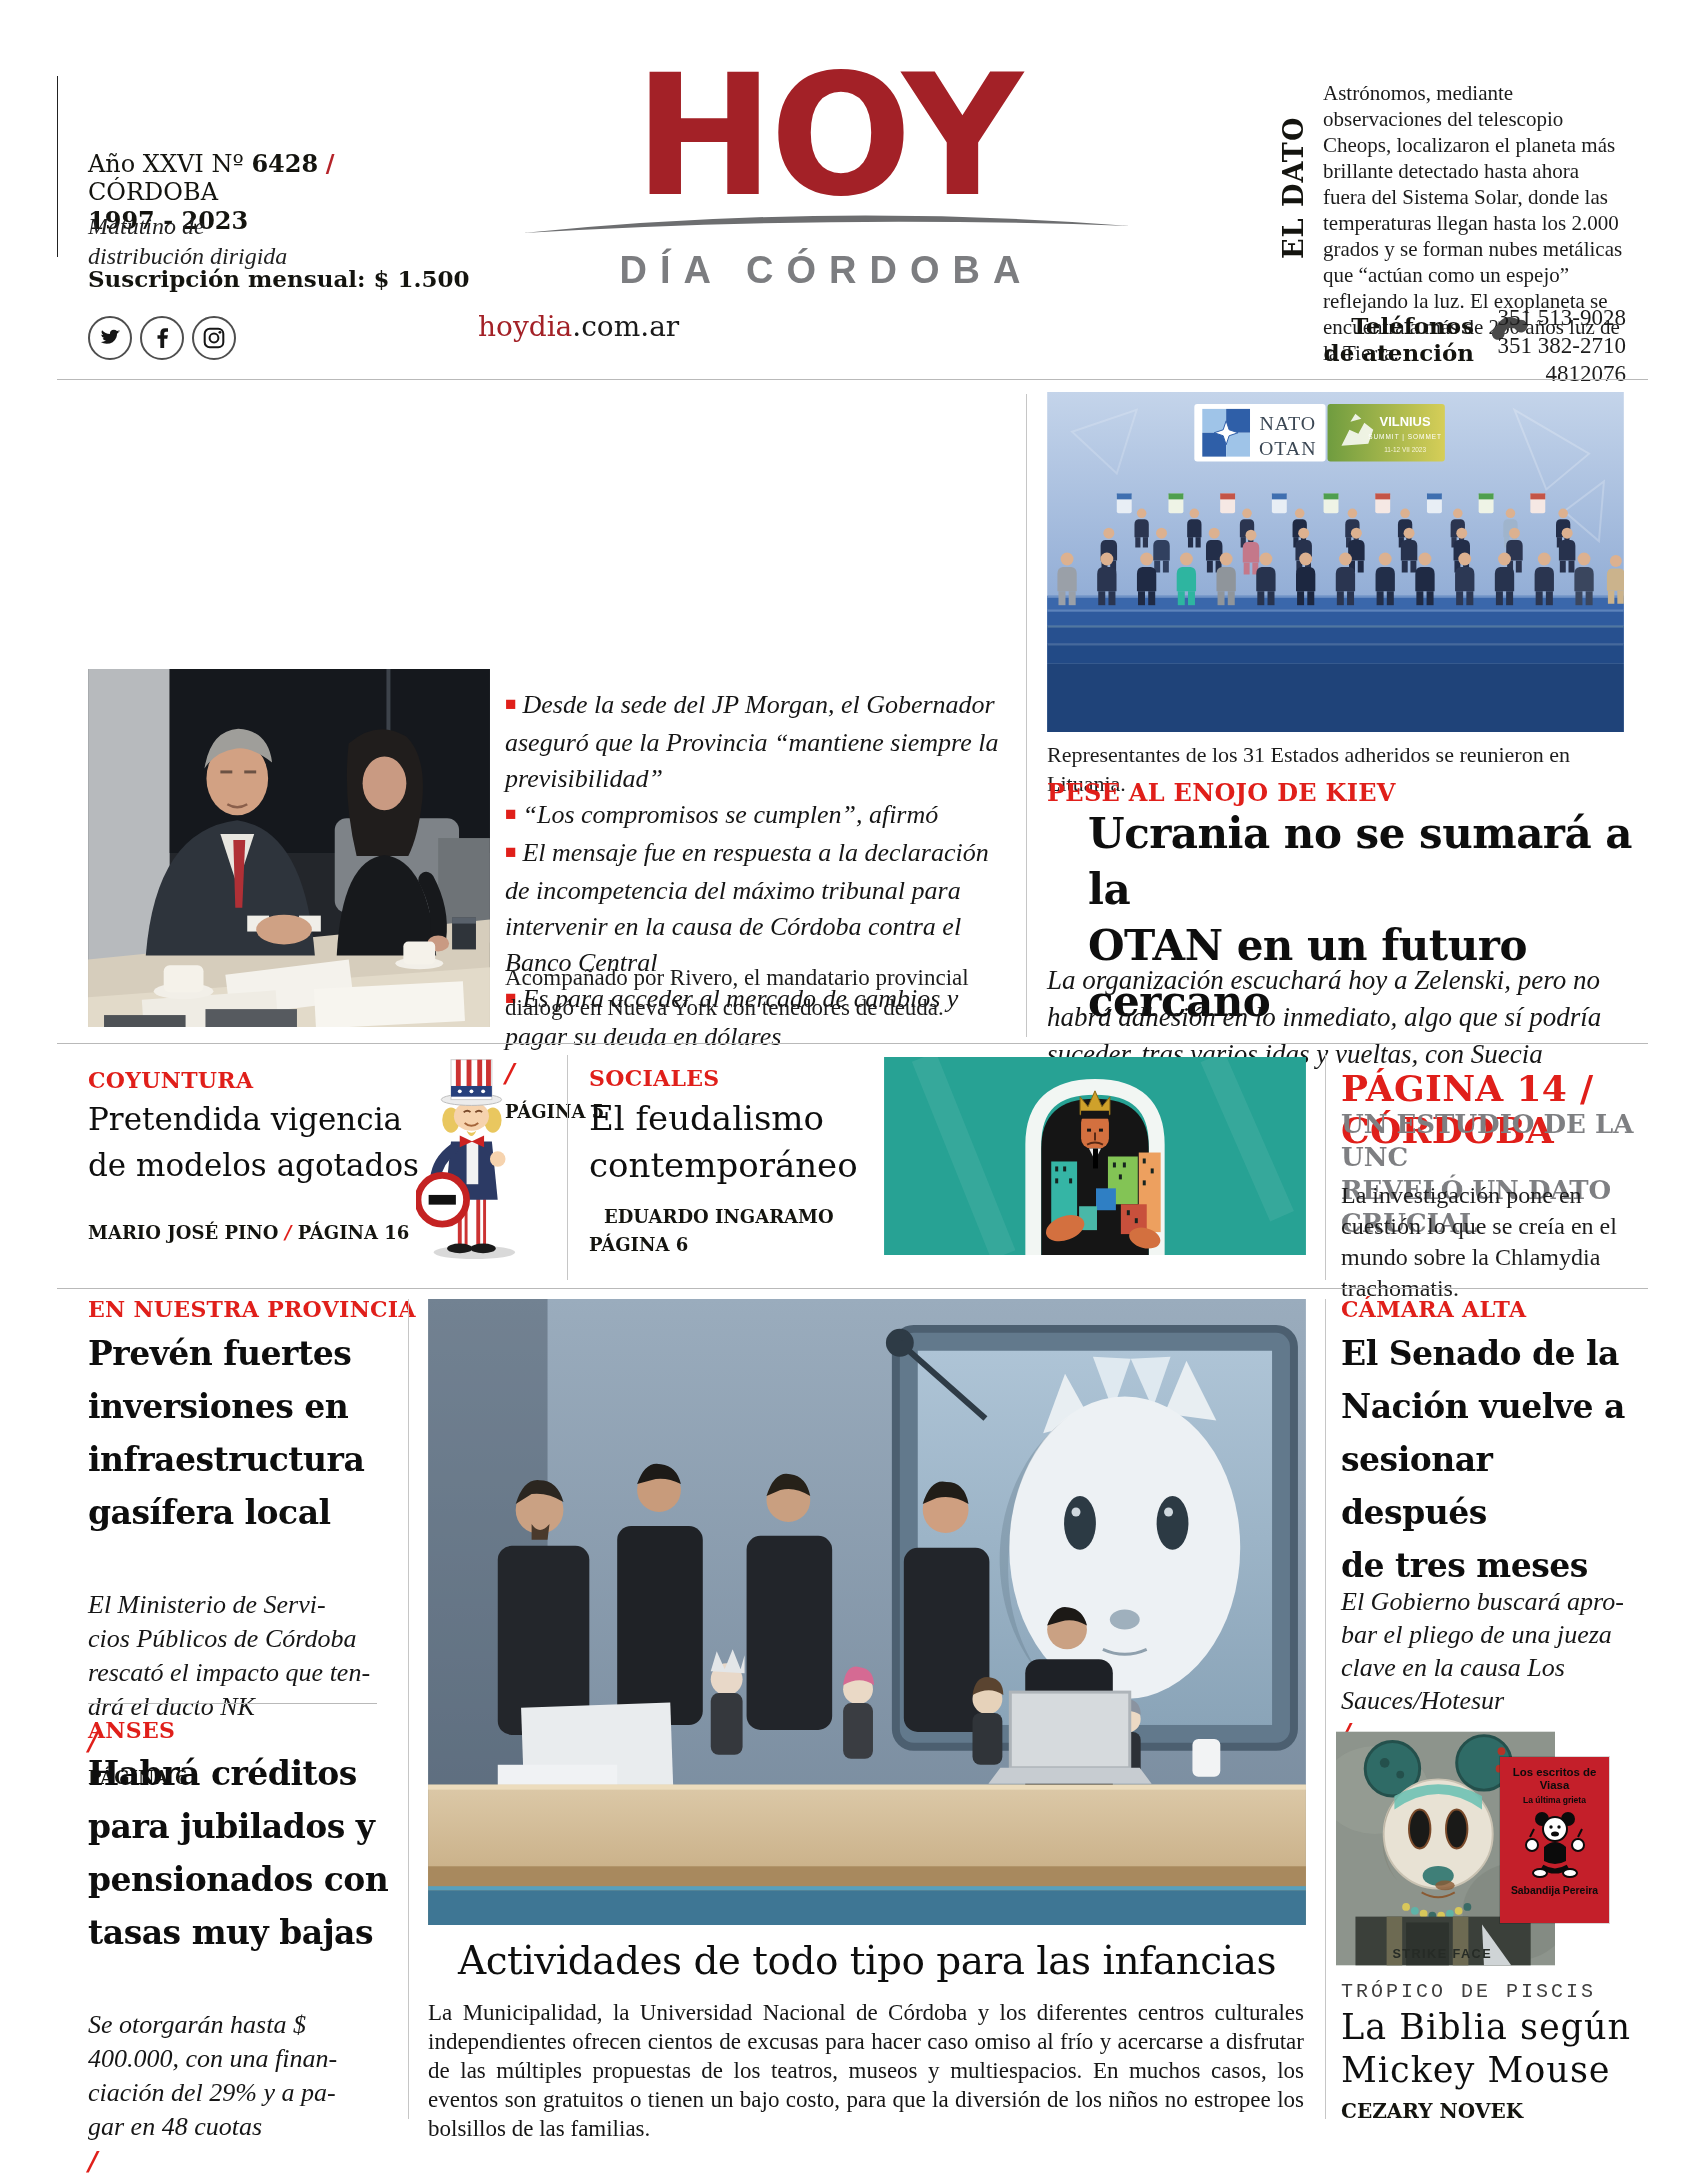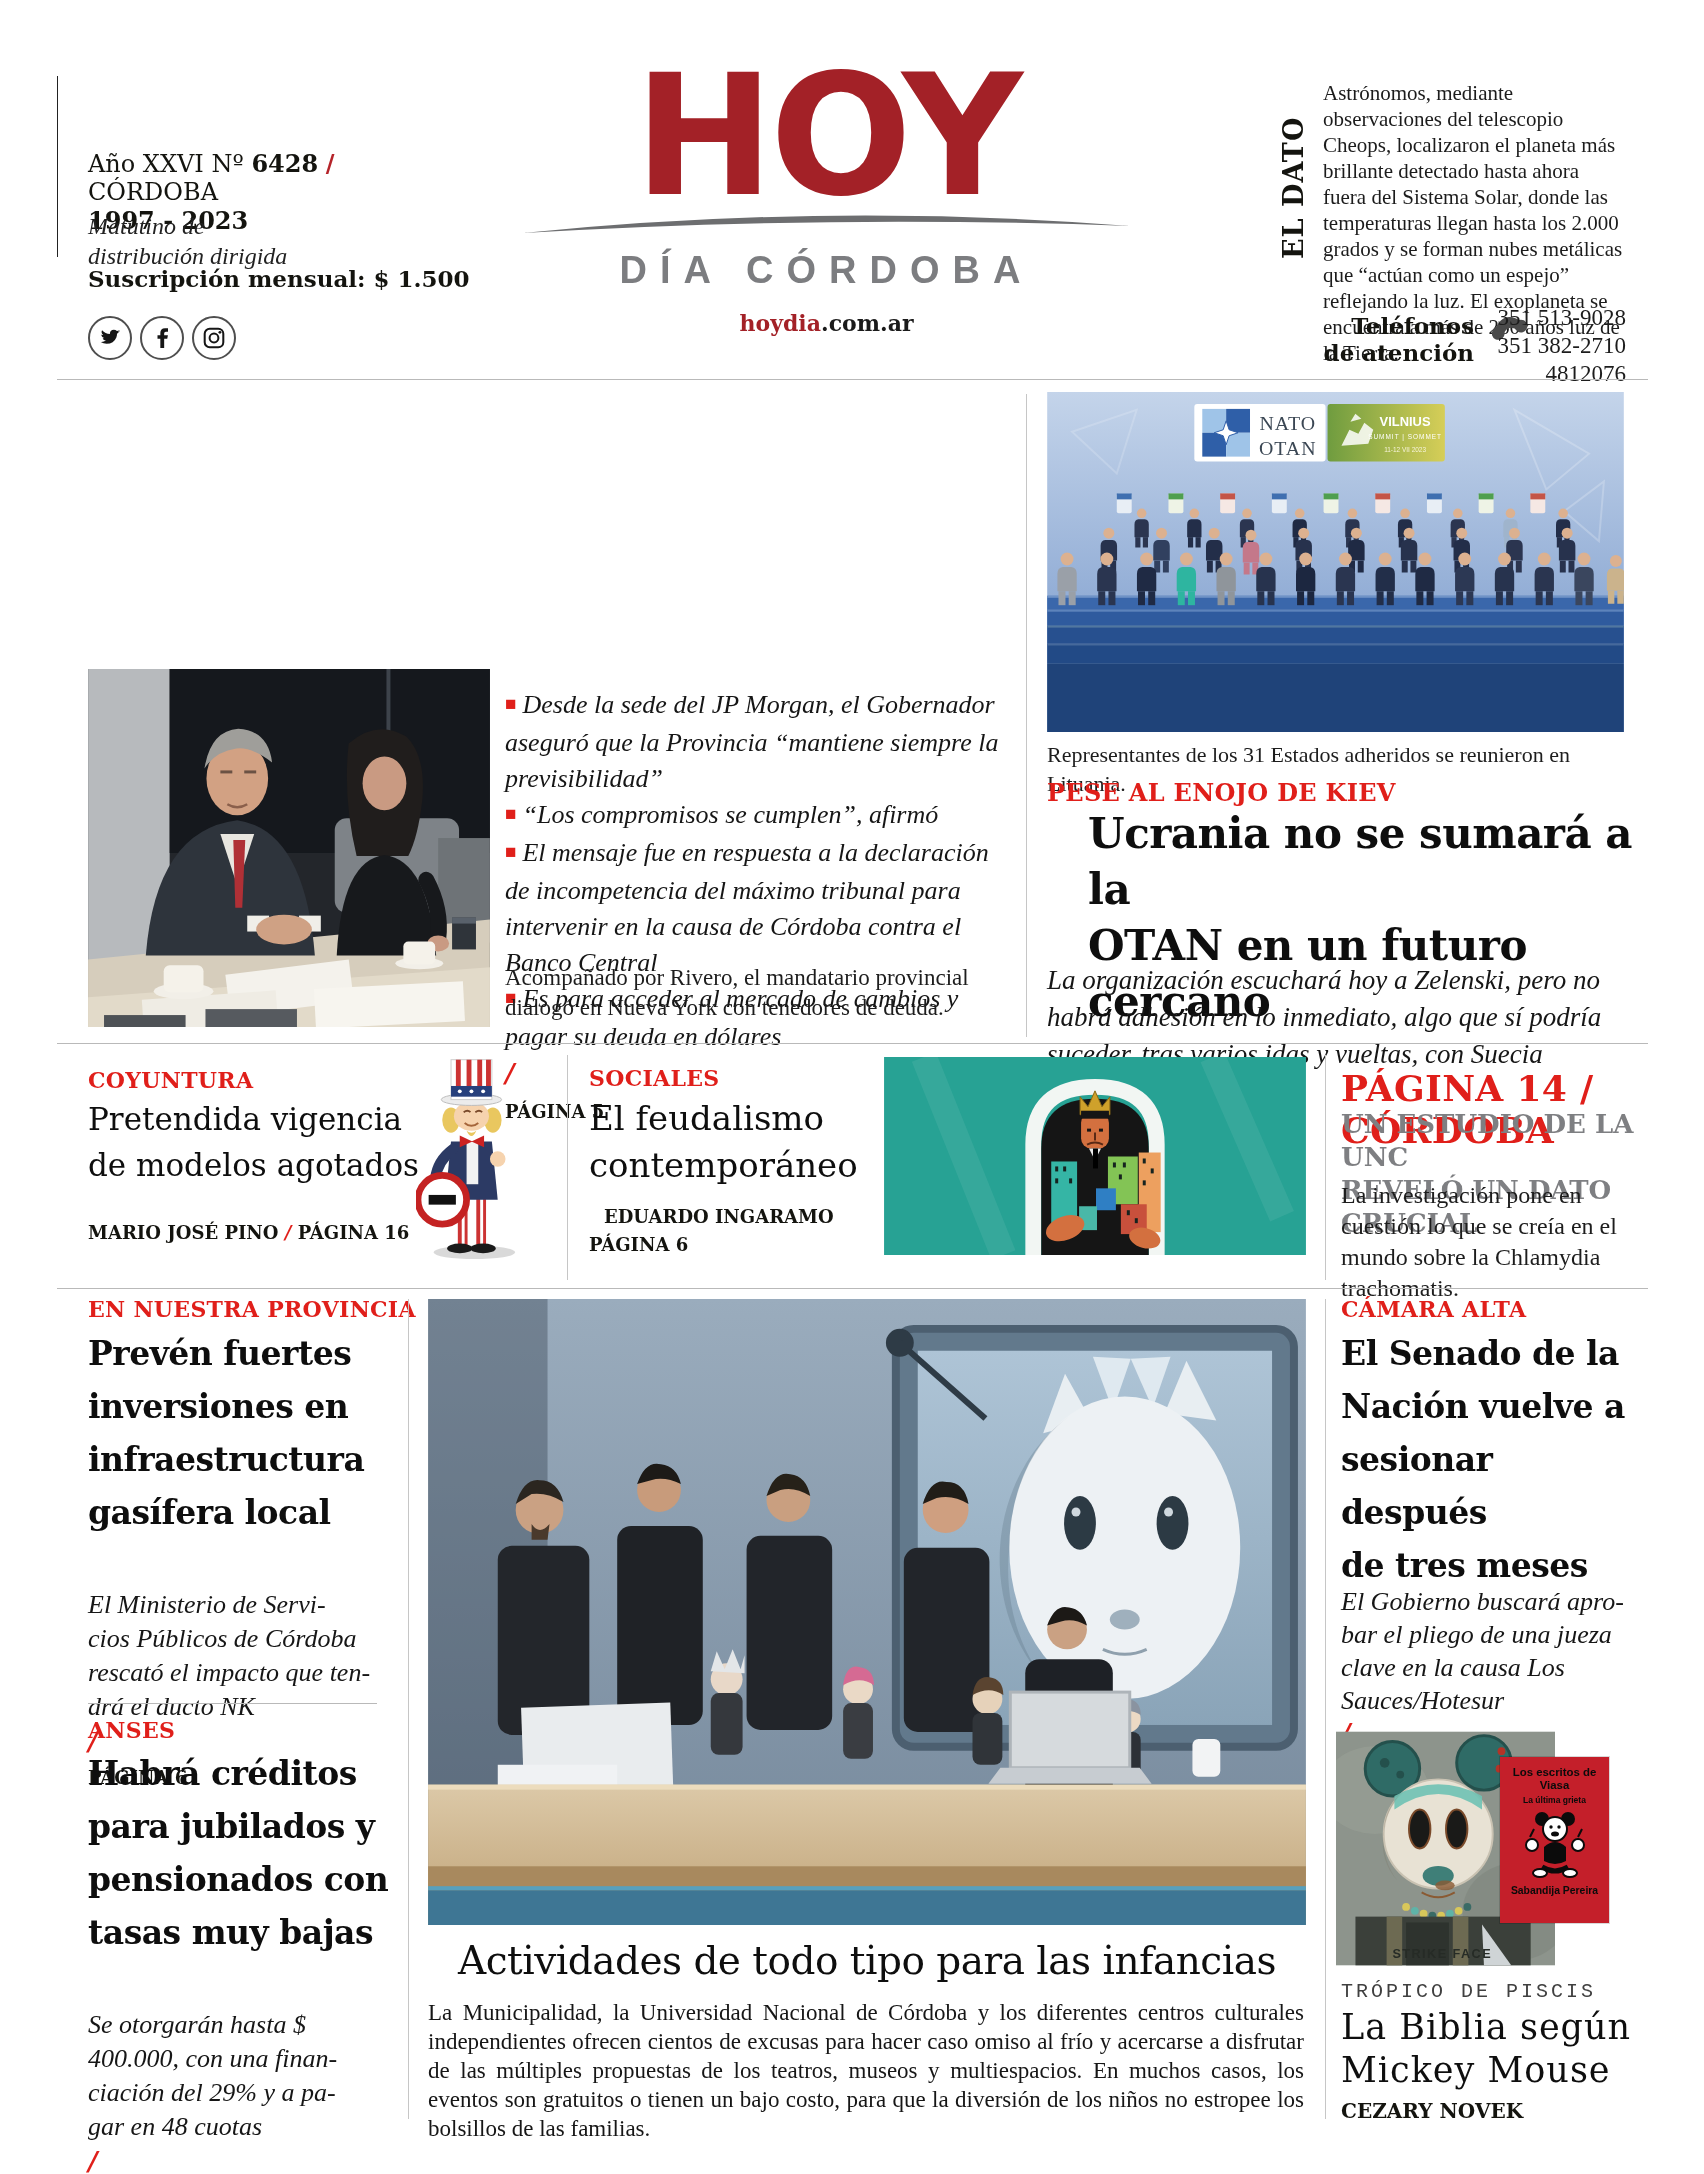--- a/index.html
+++ b/index.html
@@ -8,21 +8,21 @@
   .abs{position:absolute;}
   .pre{white-space:pre-line;}
   
   .hrule{position:absolute;height:1px;background:#b9b9b9;}
   .vrule{position:absolute;width:1px;background:#c6c6c6;}
   
   .logo{font-family:"DejaVu Sans",sans-serif;font-weight:bold;color:#a32127;
         font-size:167px;line-height:149px;letter-spacing:-4px;text-align:center;}
   .mast-sub{font-family:"Liberation Sans",sans-serif;color:#7c7d80;font-size:38px;
         letter-spacing:13px;text-align:center;font-weight:bold;}
-  .mast-url{font-family:"DejaVu Serif",serif;font-weight:bold;font-size:22px;text-align:center;color:#1a1a1a;}
+  .mast-url{font-family:"DejaVu Serif",serif;font-weight:normal;font-size:28px;text-align:left;color:#1a1a1a;}
   .mast-url .red{color:#a32127;}
   
   .dateblk{font-family:"DejaVu Serif",serif;font-weight:bold;font-size:27px;line-height:33px;color:#14140f;}
   .edition{font-family:"DejaVu Serif",serif;font-size:24px;color:#14140f;}
   .edition b{font-weight:bold;}
   .edition .red{color:#b5242a;font-weight:bold;}
   .tagline{font-family:"Liberation Serif",serif;font-style:italic;font-size:24px;line-height:30px;color:#222;}
   .subscr{font-family:"DejaVu Serif",serif;font-weight:bold;font-size:23px;color:#14140f;}
   .eldato-label{font-family:"DejaVu Serif",serif;font-weight:bold;font-size:27px;color:#14140f;
         writing-mode:vertical-rl;transform:rotate(180deg);letter-spacing:1px;}

